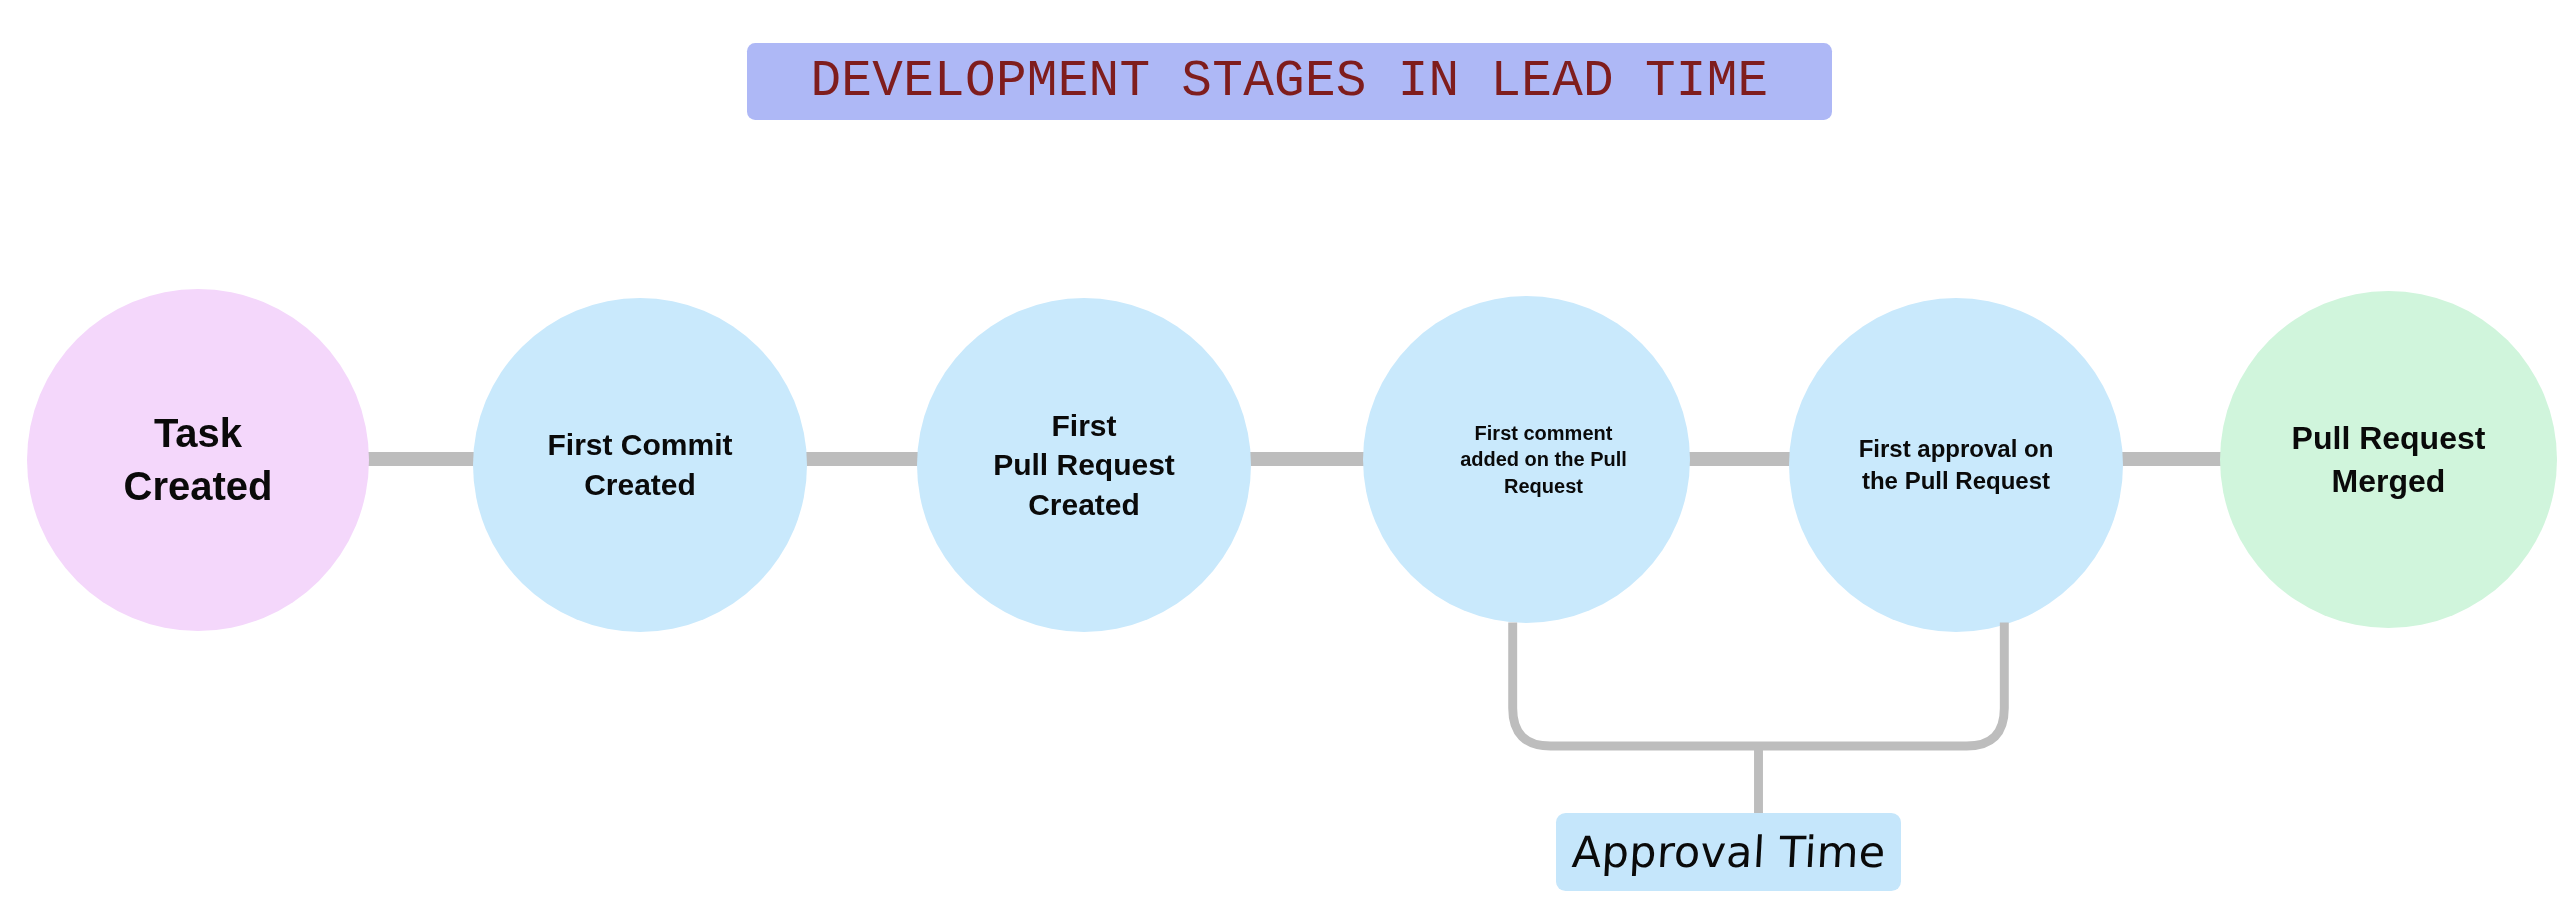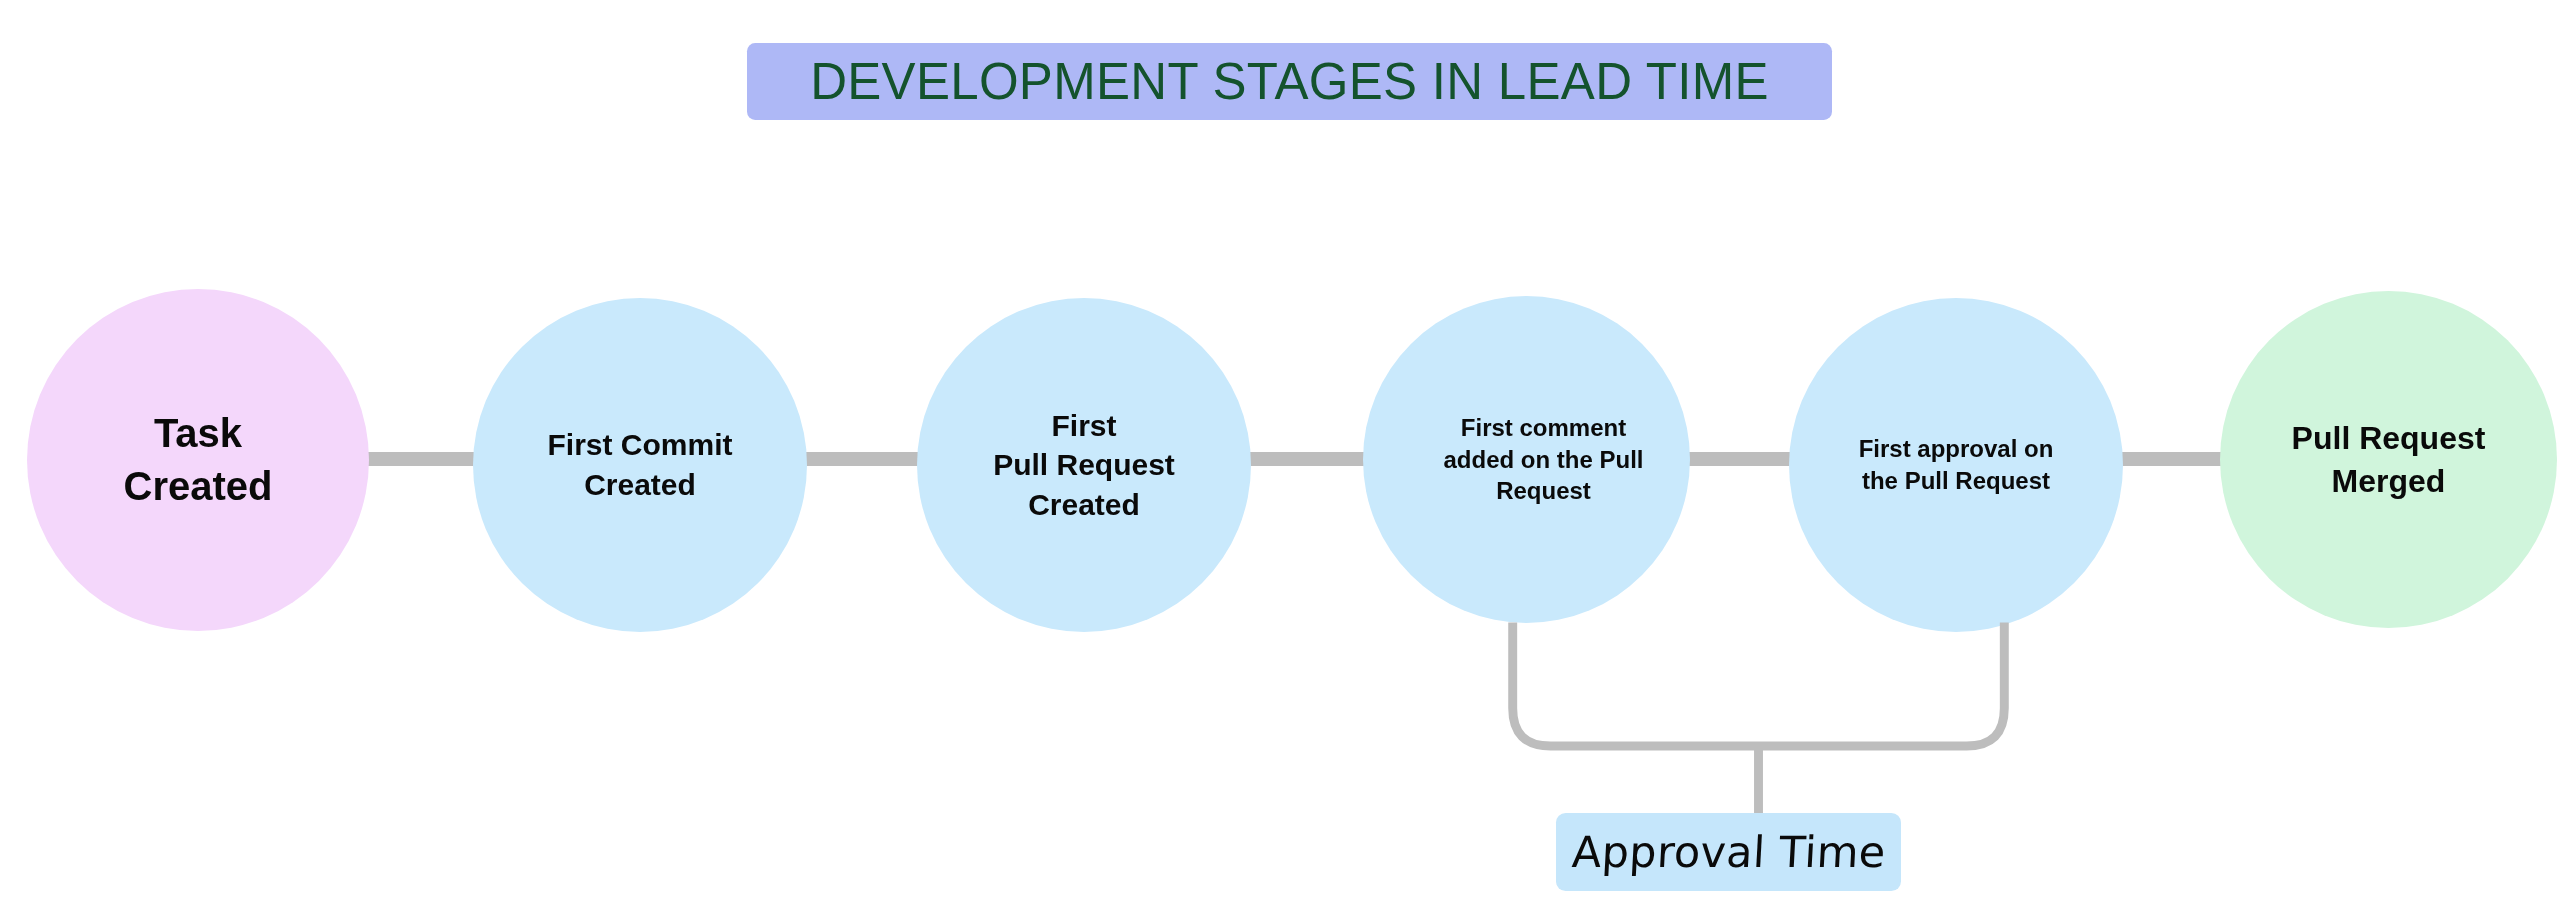--- a/index.html
+++ b/index.html
@@ -30,25 +30,25 @@
     top: 43px;
     width: 1085px;
     height: 77px;
     border-radius: 8.2px;
     display: flex;
     align-items: center;
     justify-content: center;
     box-sizing: border-box;
   }
   .title-banner .title-text {
-    font-family: Liberation Sans, sans-serif;
+    font-family: Liberation Mono, monospace;
     font-weight: 400;
     font-size: 51px;
     letter-spacing: 0.3px;
-    color: #14532d;
+    color: #7f1d1d;
     white-space: nowrap;
     line-height: 1;
   }
 
   
   .connector {
     position: absolute;
     height: 14.4px;
     background: #BDBDBD;
   }
@@ -132,21 +132,21 @@
 Created</span>
   </div>
 
   <div class="node" style="left: 917px; top: 298px; width: 334px; height: 334px; background: rgb(201, 233, 252);">
     <span class="node-label" style="font-size: 30px;">First
 Pull Request
 Created</span>
   </div>
 
   <div class="node" style="left: 1363px; top: 296px; width: 327px; height: 327px; background: rgb(201, 233, 252);">
-    <span class="node-label" style="font-size: 24px; margin-left: 34px;">First comment
+    <span class="node-label" style="font-size: 20px; margin-left: 34px;">First comment
 added on the Pull
 Request</span>
   </div>
 
   <div class="node" style="left: 1789px; top: 298px; width: 334px; height: 334px; background: rgb(201, 233, 252);">
     <span class="node-label" style="font-size: 24px;">First approval on
 the Pull Request</span>
   </div>
 
   <div class="node" style="left: 2220px; top: 291px; width: 337px; height: 337px; background: rgb(208, 245, 220);">

